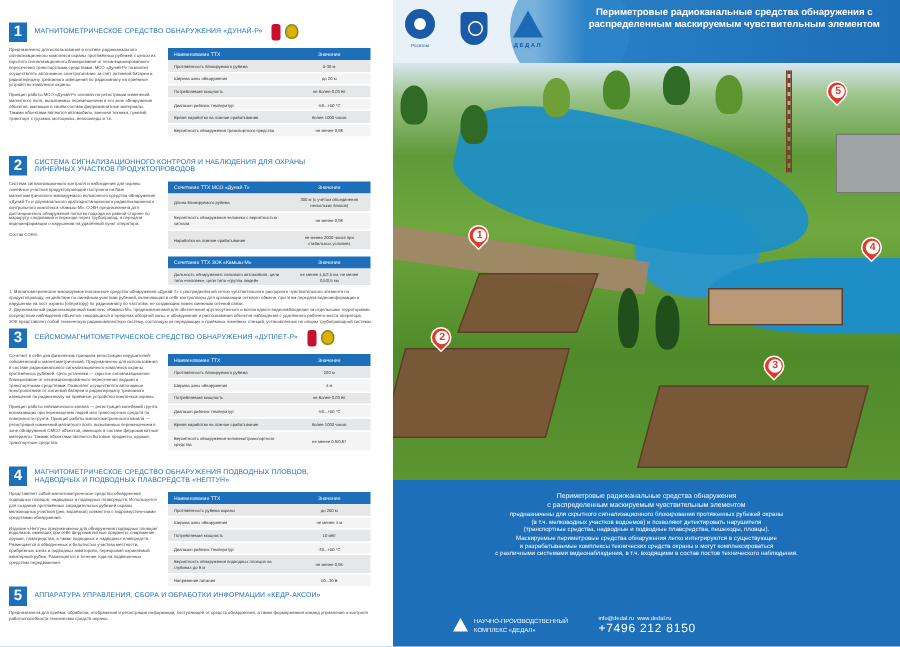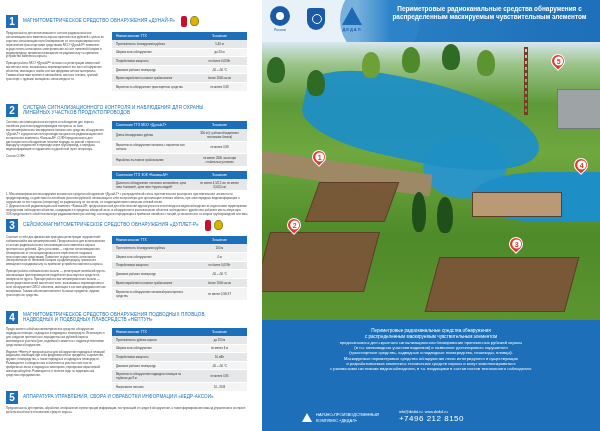--- a/index.html
+++ b/index.html
@@ -53,21 +53,21 @@
   .trench { position: absolute; background: #7a5638; border: 1px solid #5b3d26; opacity: .95; }
   .building { position: absolute; left: 295px; top: 47px; width: 45px; height: 40px; background: #9ea3a6; border: 1px solid #777; }
   .tower { position: absolute; left: 262px; top: 5px; width: 4px; height: 68px; background: repeating-linear-gradient(0deg, #7a3b2a 0 3px, transparent 3px 6px); border-left: 1px solid #7a3b2a; border-right: 1px solid #7a3b2a; }
   .tree { position: absolute; width: 18px; height: 26px; background: #2f6b24; border-radius: 50% 50% 40% 40%; }
   .pin { position: absolute; width: 14px; height: 14px; background: #e03a2a; border-radius: 50% 50% 50% 0; transform: rotate(-45deg); display: flex; align-items: center; justify-content: center; border: 1.5px solid #fff; }
   .pin span { transform: rotate(45deg); color: #e03a2a; background: #fff; width: 9px; height: 9px; border-radius: 50%; font-size: 7px; font-weight: bold; display: flex; align-items: center; justify-content: center; }
 
   .bottom { position: absolute; left: 0; top: 320px; width: 338px; height: 111px; background: #1c6fb8; color: #fff; text-align: center; }
   .bt-title { font-size: 4.6px; line-height: 6px; margin-top: 8px; }
   .bt-text { font-size: 4.1px; line-height: 5.2px; padding: 0 6px; }
-  .footer { position: absolute; left: 0; top: 90px; width: 272px; display: flex; align-items: flex-end; }
+  .footer { position: absolute; left: 0; top: 90px; width: 272px; display: flex; align-items: center; }
   .foot-logo { display: flex; align-items: center; margin-left: 40px; gap: 4px; }
   .foot-tri { width: 0; height: 0; border-left: 5px solid transparent; border-right: 5px solid transparent; border-bottom: 9px solid #fff; }
   .foot-name { font-size: 4px; line-height: 5.5px; text-align: left; }
   .contacts { margin-left: auto; margin-right: 70px; text-align: left; }
   .contacts .web { font-size: 3.8px; }
   .contacts .phone { font-size: 8px; letter-spacing: 0.5px; }
 </style>
 </head>
 <body>
 

